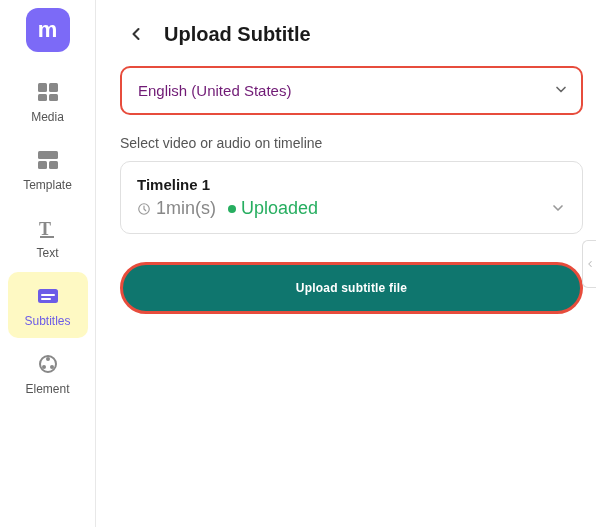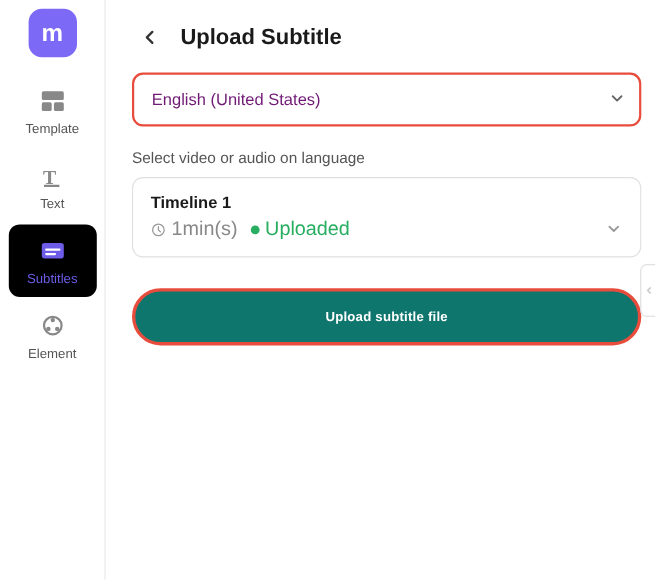--- a/index.html
+++ b/index.html
@@ -49,21 +49,21 @@
       flex-direction: column;
       align-items: center;
       padding: 10px 4px;
       border-radius: 10px;
       cursor: pointer;
       gap: 4px;
       margin-bottom: 2px;
     }
 
     .sidebar-item.active {
-      background: #000000;
+      background: #fef9c3;
     }
 
     .sidebar-item .icon-wrap {
       width: 28px;
       height: 28px;
       display: flex;
       align-items: center;
       justify-content: center;
     }
 
@@ -232,20 +232,32 @@
     }
   </style>
 </head>
 <body>
 
 <div class="sidebar">
   <div class="logo-area">
     <span class="logo-icon">m</span>
   </div>
 
+  <div class="sidebar-item">
+    <div class="icon-wrap">
+      <svg width="24" height="24" viewBox="0 0 24 24" xmlns="http://www.w3.org/2000/svg">
+        <rect x="2" y="3" width="9" height="9" rx="1.5"></rect>
+        <rect x="13" y="3" width="9" height="9" rx="1.5"></rect>
+        <rect x="2" y="14" width="9" height="7" rx="1.5"></rect>
+        <rect x="13" y="14" width="9" height="7" rx="1.5"></rect>
+
+      </svg>
+    </div>
+    <span class="item-label">Media</span>
+  </div>
 
   <div class="sidebar-item">
     <div class="icon-wrap">
       <svg width="24" height="24" viewBox="0 0 24 24" xmlns="http://www.w3.org/2000/svg">
         <rect x="2" y="3" width="20" height="8" rx="1.5"></rect>
         <rect x="2" y="13" width="9" height="8" rx="1.5"></rect>
         <rect x="13" y="13" width="9" height="8" rx="1.5"></rect>
       </svg>
     </div>
     <span class="item-label">Template</span>
@@ -310,21 +322,21 @@
       <option>Chinese (Simplified)</option>
     </select>
     <span class="select-chevron">
       <svg width="16" height="16" viewBox="0 0 24 24" fill="none" stroke="#666" stroke-width="2.5" stroke-linecap="round" stroke-linejoin="round">
         <polyline points="6 9 12 15 18 9"></polyline>
       </svg>
     </span>
   </div>
 
   
-  <div class="section-label" style="margin-top:20px;">Select video or audio on language</div>
+  <div class="section-label" style="margin-top:20px;">Select video or audio on timeline</div>
 
   <div class="timeline-card">
     <div class="timeline-info">
       <span class="timeline-title">Timeline 1</span>
       <div class="timeline-meta">
         <div class="meta-time">
           <svg width="14" height="14" viewBox="0 0 24 24" fill="none" stroke="#999" stroke-width="2" stroke-linecap="round" stroke-linejoin="round">
             <circle cx="12" cy="12" r="9"></circle>
             <polyline points="12 7 12 12 15 15"></polyline>
           </svg>

